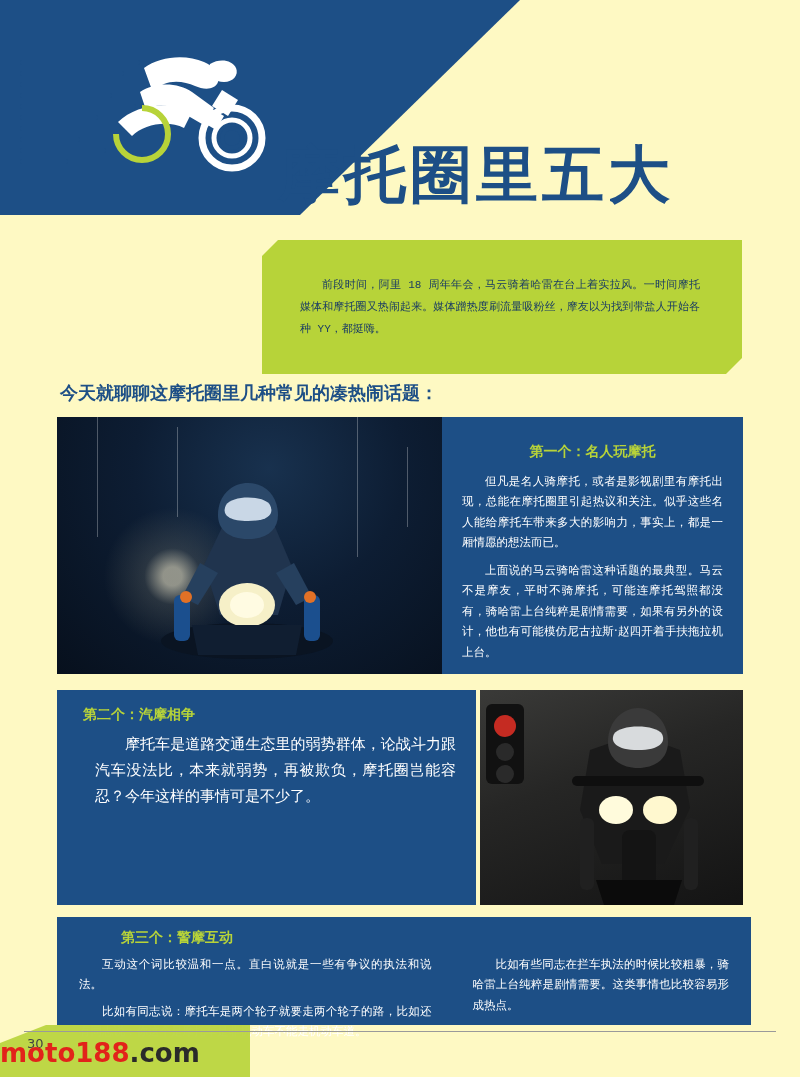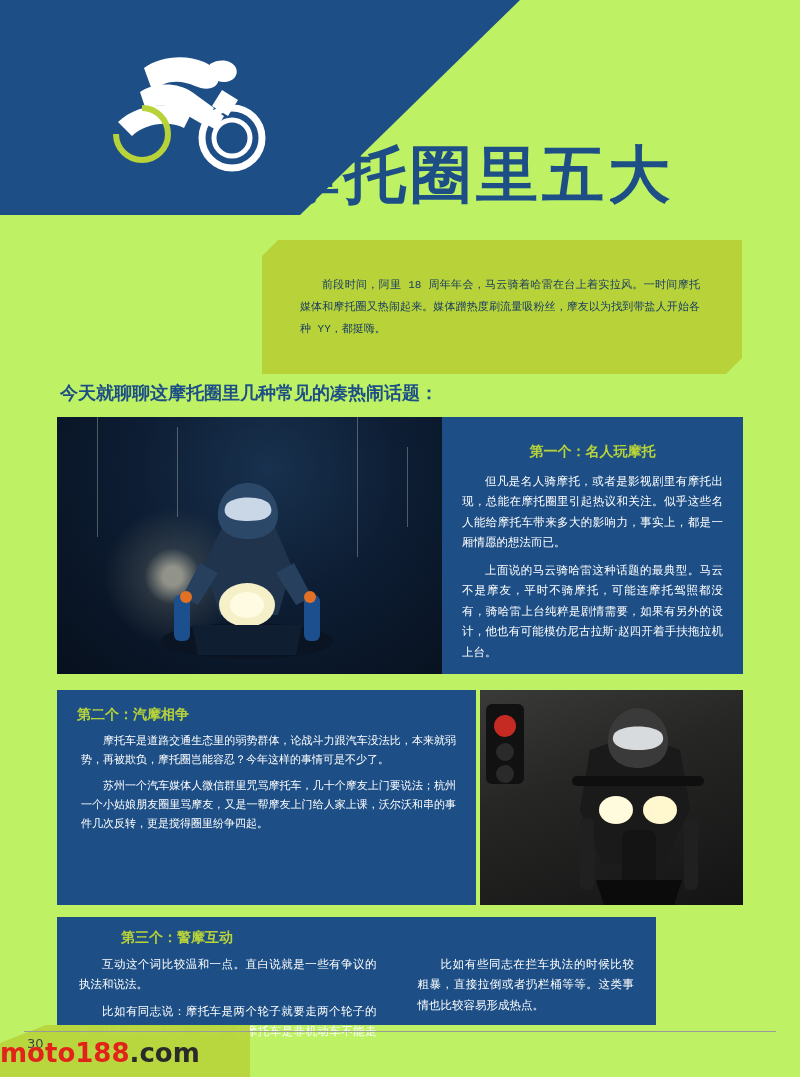--- a/index.html
+++ b/index.html
@@ -12,21 +12,21 @@
     background: #ffffff;
     font-family: "Liberation Sans", sans-serif;
     position: relative;
     overflow: hidden;
   }
 
   .page {
     position: relative;
     width: 800px;
     height: 1077px;
-    background: #bef264;
+    background: #fef9c3;
   }
 
   
   .header-band {
     position: absolute;
     left: 0;
     top: 0;
     width: 800px;
     height: 230px;
     overflow: hidden;
@@ -153,32 +153,32 @@
 
   
   .block2-text {
     position: absolute;
     left: 57px;
     top: 690px;
     width: 419px;
     height: 215px;
     background: #1d4f86;
     box-sizing: border-box;
-    padding: 16px 20px 10px 20px;
+    padding: 16px 20px 10px 26px;
   }
   .block2-text h3 {
     margin: 0 0 8px 0;
     font-size: 14px;
     color: #b7d339;
     font-weight: bold;
     font-family: "DejaVu Sans", "Liberation Sans", sans-serif;
   }
   .block2-text p {
-    margin: 0 0 7px 4px;
-    font-size: 11px;
+    margin: 0 0 7px 12px;
+    font-size: 15px;
     line-height: 1.72;
     color: #ffffff;
     text-align: justify;
     text-indent: 2em;
     font-family: "DejaVu Sans", "Liberation Sans", sans-serif;
   }
   .photo2 {
     position: absolute;
     left: 480px;
     top: 690px;
@@ -186,21 +186,21 @@
     height: 215px;
     overflow: hidden;
     background: #151515;
   }
 
   
   .block3 {
     position: absolute;
     left: 57px;
     top: 917px;
-    width: 599px;
+    width: 694px;
     height: 108px;
     background: #1d4f86;
     box-sizing: border-box;
     padding: 12px 22px 10px 22px;
   }
   .block3 h3 {
     margin: 0 0 7px 0;
     font-size: 14px;
     color: #b7d339;
     font-weight: bold;
@@ -367,21 +367,20 @@
 
   <div class="block1-text">
     <h3>第一个：名人玩摩托</h3>
     <p>但凡是名人骑摩托，或者是影视剧里有摩托出现，总能在摩托圈里引起热议和关注。似乎这些名人能给摩托车带来多大的影响力，事实上，都是一厢情愿的想法而已。</p>
     <p>上面说的马云骑哈雷这种话题的最典型。马云不是摩友，平时不骑摩托，可能连摩托驾照都没有，骑哈雷上台纯粹是剧情需要，如果有另外的设计，他也有可能模仿尼古拉斯·赵四开着手扶拖拉机上台。</p>
   </div>
 
   <div class="block2-text">
     <h3>第二个：汽摩相争</h3>
     <p>摩托车是道路交通生态里的弱势群体，论战斗力跟汽车没法比，本来就弱势，再被欺负，摩托圈岂能容忍？今年这样的事情可是不少了。</p>
-    <p>苏州一个汽车媒体人微信群里咒骂摩托车，几十个摩友上门要说法；杭州一个小姑娘朋友圈里骂摩友，又是一帮摩友上门给人家上课，沃尔沃和串的事件几次反转，更是搅得圈里纷争四起。</p>
   </div>
 
   <div class="photo2">
     <div class="ph2-bg"></div>
     <svg width="263" height="215" viewBox="0 0 263 215" style="position:absolute;left:0;top:0;">
       <rect x="0" y="0" width="263" height="215" fill="none"></rect>
       <rect x="6" y="14" width="38" height="80" rx="6" fill="#111"></rect>
       <circle cx="25" cy="36" r="11" fill="#c52b22"></circle>
       <circle cx="25" cy="62" r="9" fill="#2a2a2a"></circle>
       <circle cx="25" cy="84" r="9" fill="#2a2a2a"></circle>
@@ -399,21 +398,21 @@
   </div>
 
   <div class="block3">
     <h3>第三个：警摩互动</h3>
     <div class="block3-cols">
       <div class="col-l">
         <p>互动这个词比较温和一点。直白说就是一些有争议的执法和说法。</p>
         <p>比如有同志说：摩托车是两个轮子就要走两个轮子的路，比如还有同志说：你这个是摩托车是非机动车不能走机动车道。</p>
       </div>
       <div class="col-r">
-        <p>比如有些同志在拦车执法的时候比较粗暴，直接拉倒或者扔栏桶等等。这类事情也比较容易形成热点。</p>
+        <p>比如有些同志在拦车执法的时候比较粗暴，骑哈雷上台纯粹是剧情需要。这类事情也比较容易形成热点。</p>
       </div>
     </div>
   </div>
 
   <div class="footer-green"></div>
   <div class="footer-rule"></div>
   <div class="page-number">30</div>
   <div class="site-name"><span>moto188</span><span class="dotcom">.com</span></div>
 
 </div>

